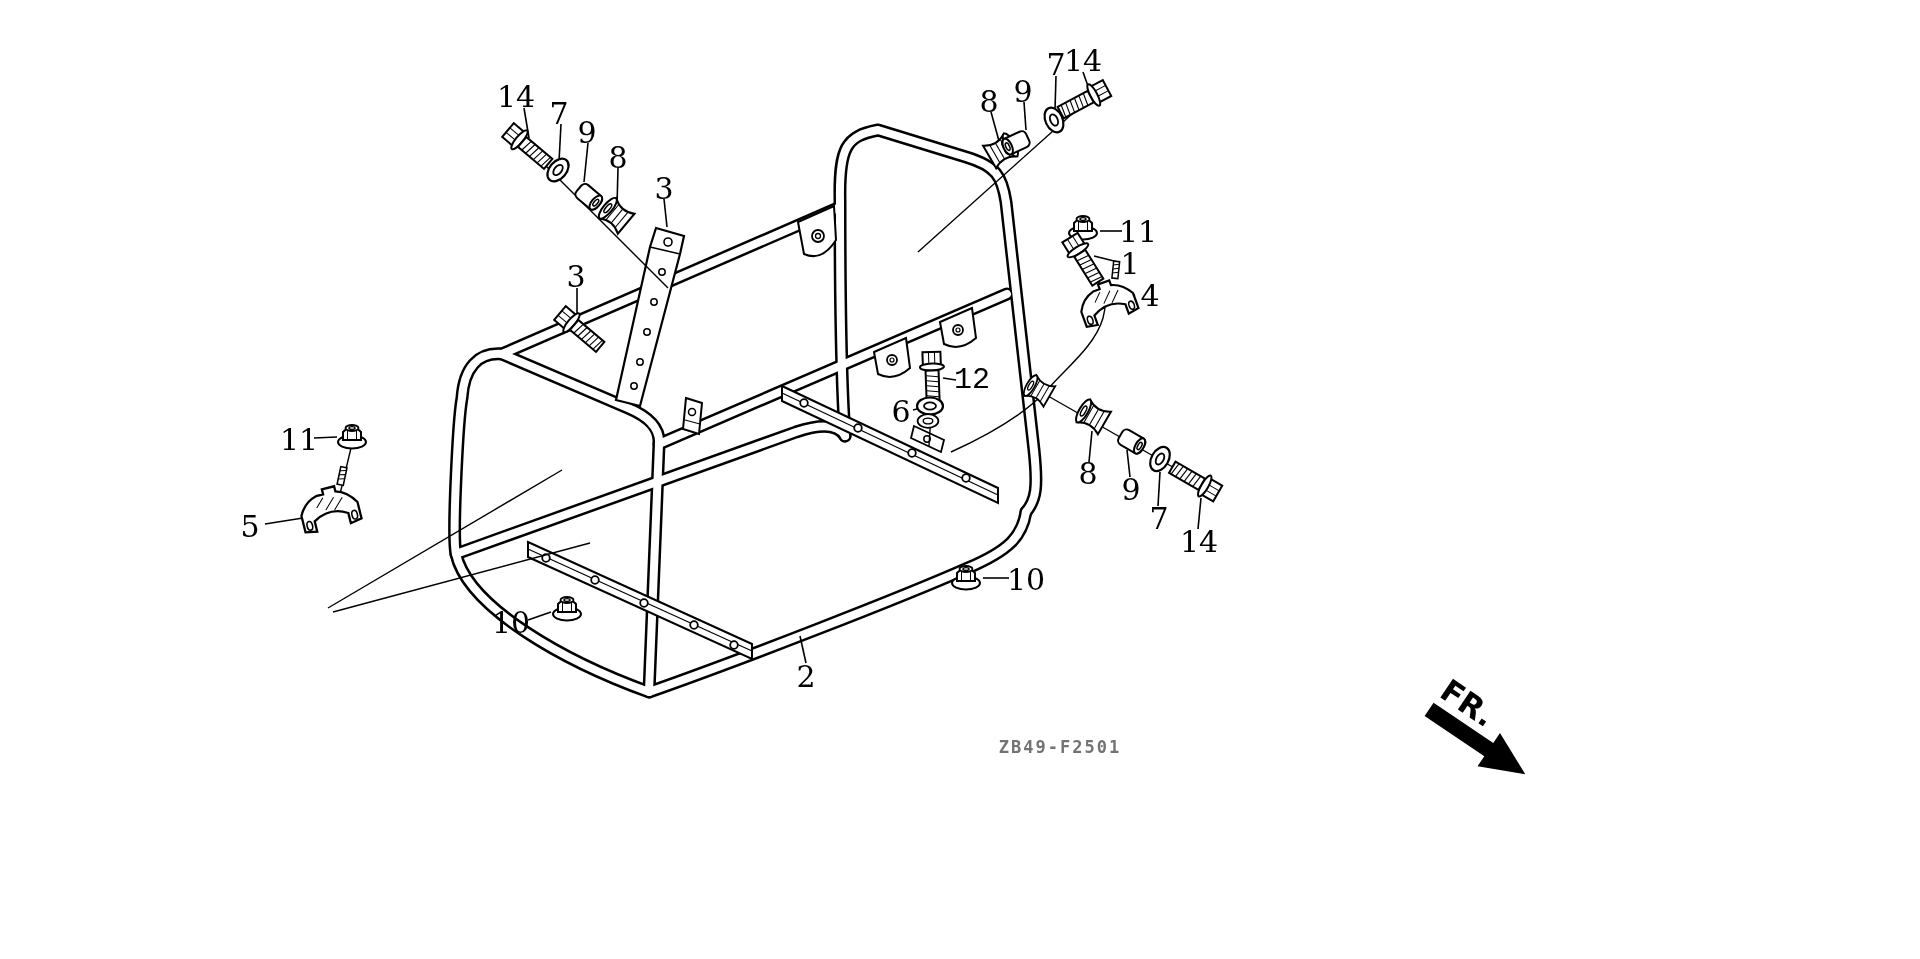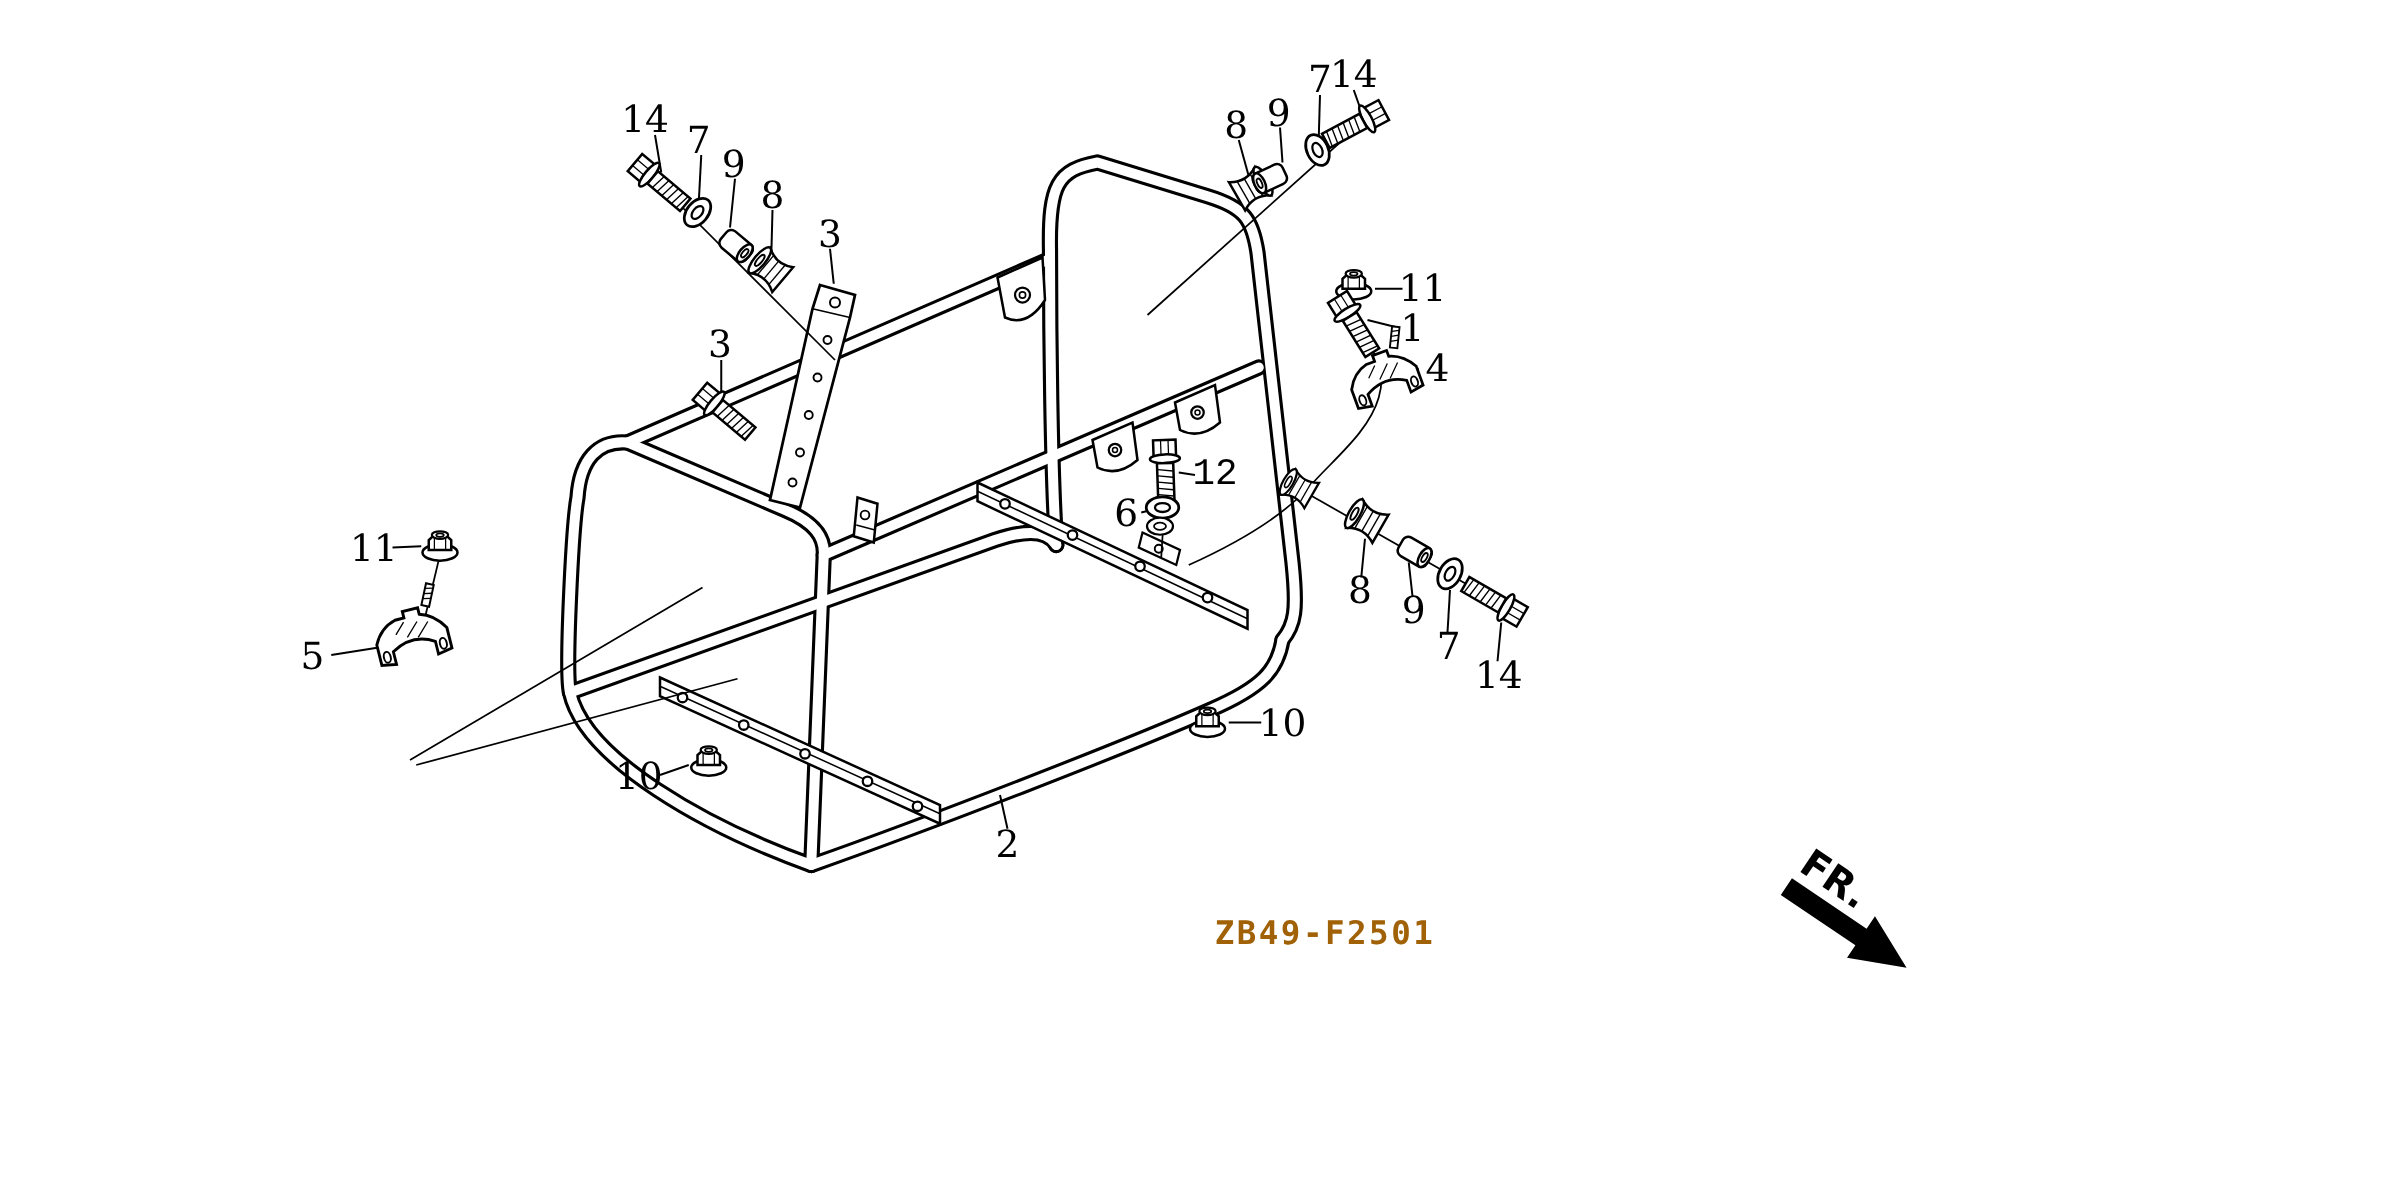--- a/index.html
+++ b/index.html
@@ -4,22 +4,22 @@
 <style>
   html,body{margin:0;padding:0;}
   body{width:1920px;height:959px;background:#ffffff;position:relative;overflow:hidden;
        font-family:"DejaVu Sans",sans-serif;}
   #stage{position:absolute;left:0;top:0;width:1920px;height:959px;}
   #stage > svg{position:absolute;left:0;top:0;}
   .callout-layer{position:absolute;left:0;top:0;width:1920px;height:959px;}
   .callout{position:absolute;transform:translate(-50%,-50%);
            font-family:"DejaVu Serif",serif;font-size:30px;color:#000;white-space:nowrap;}
   .code{position:absolute;left:1060px;top:747px;transform:translate(-50%,-50%);
-        font-family:"DejaVu Sans Mono",monospace;font-weight:bold;font-size:26px;
-        letter-spacing:2px;color:#a16207;}
+        font-family:"DejaVu Sans Mono",monospace;font-weight:bold;font-size:17px;
+        letter-spacing:2px;color:#737373;}
 </style>
 </head>
 <body>
 
 <div id="stage">
 
 <svg width="1920" height="959" viewBox="0 0 1920 959">
   <defs>
     <g id="sym-bolt">
       <rect x="-17" y="-9" width="13" height="18" fill="#fff" stroke="#000" stroke-width="2"></rect>

